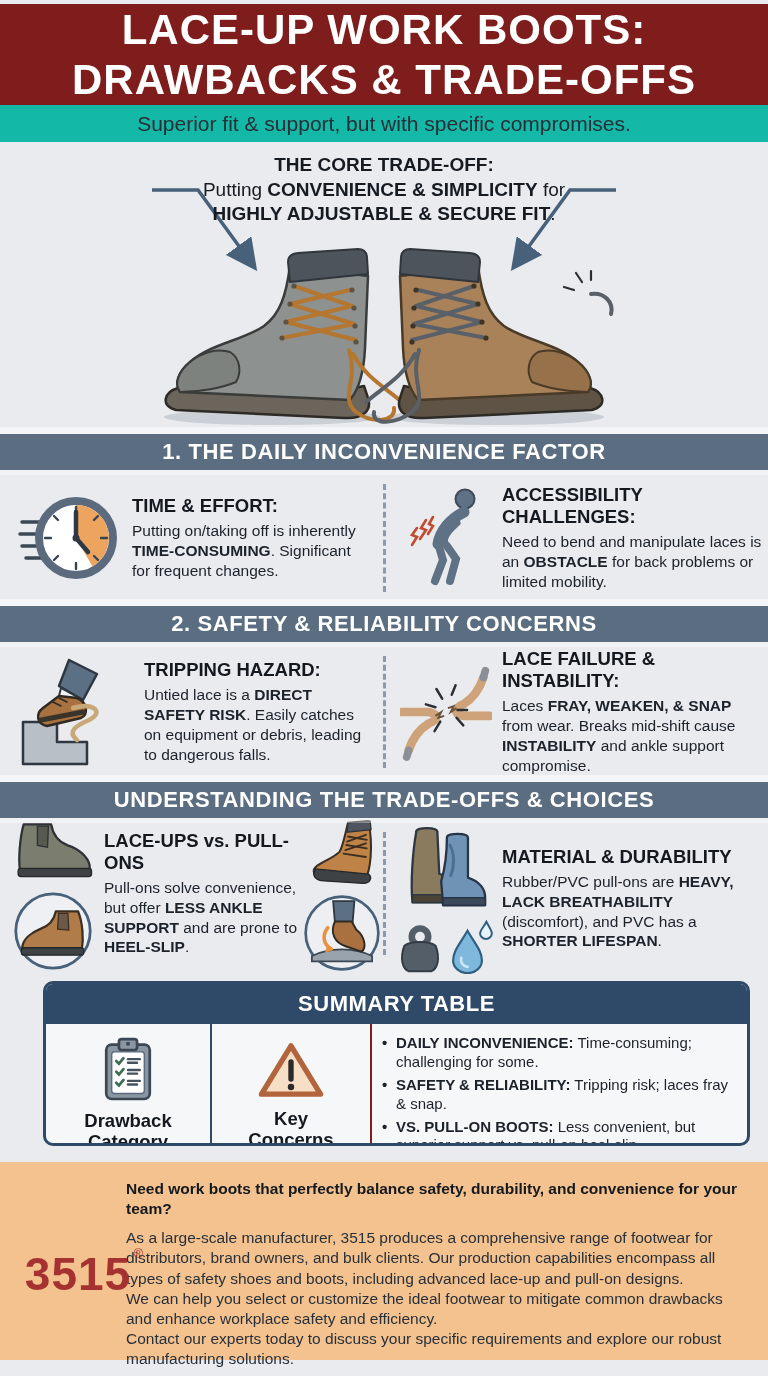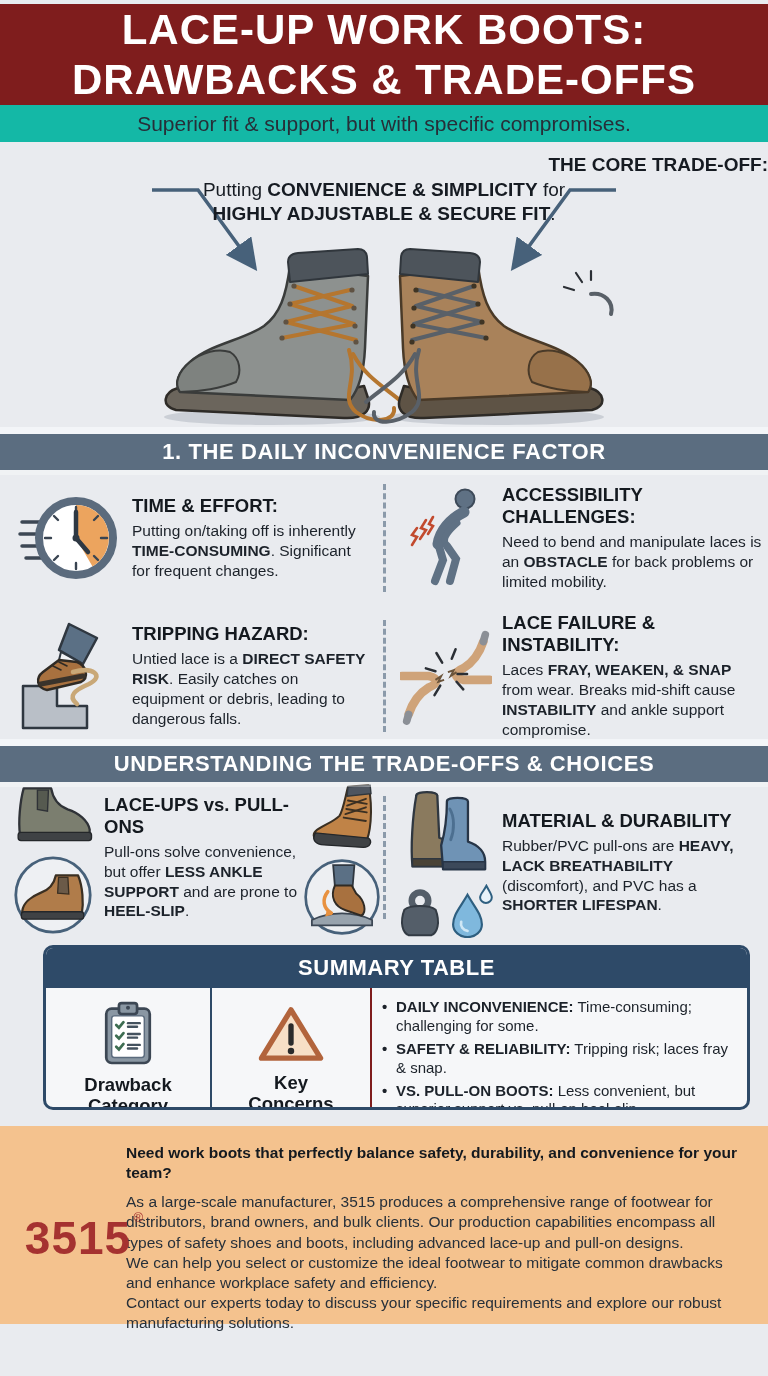--- a/index.html
+++ b/index.html
@@ -18,21 +18,21 @@
     color:#ffffff; font-weight:700; font-size:42px; line-height:1.17;
     letter-spacing:1px; text-align:center; white-space:nowrap;
   }
   .subtitle-band{
     height:37px; background:#14b8a6; display:flex; align-items:center; justify-content:center;
     font-size:21px; color:#272e38;
   }
   
   .core{ height:292px; position:relative; }
   .core-text{ padding-top:11px; text-align:center; font-size:19px; line-height:1.3; color:#161b22; position:relative; z-index:2;}
-  .core-heading{ font-weight:700;text-align:right; }
+  .core-heading{ font-weight:700; }
   .b{ font-weight:700; }
   .core-arrows{ position:absolute; inset:0; z-index:1; }
   .boots-wrap{ position:absolute; left:50%; transform:translateX(-50%); top:88px; }
   
   .bar{
     height:36px; background:#5b6d80; color:#fff; font-weight:700; font-size:22px;
     display:flex; align-items:center; justify-content:center; letter-spacing:.6px;
     box-shadow:0 -7px 0 #f3f5f8, 0 5px 0 rgba(255,255,255,.35);
     position:relative; z-index:1;
   }
@@ -223,22 +223,23 @@
           </g>
         </svg>
       </div>
       <div class="card-text" style="padding-left:10px;">
         <div class="card-heading">ACCESSIBILITY CHALLENGES:</div>
         <div class="card-body"><span>Need to bend and manipulate laces is an </span><span class="b">OBSTACLE</span><span> for back problems or limited mobility.</span></div>
       </div>
     </div>
   </div>
 
+  <div class="bar">2. SAFETY &amp; RELIABILITY CONCERNS</div>
   <div class="row row-2">
-    <div class="half" style="padding:0 14px 0 14px;">
+    <div class="half" style="padding:0 14px 0 14px;gap:12px;">
       <div class="card-icon" style="width:110px;">
         <svg width="104" height="112" viewBox="0 0 104 112">
           <path d="M6,108 V66 H40 V86 H70 V108 Z" fill="#b9bfc7" stroke="#2f3740" stroke-width="2.5" stroke-linejoin="round"></path>
           <path d="M52,4 L80,18 L66,44 L42,30 Z" fill="#5b7085" stroke="#2f3740" stroke-width="2.5" stroke-linejoin="round"></path>
           <path d="M44,32 L62,42 L56,48 L42,40 Z" fill="#f2f3f5" stroke="#2f3740" stroke-width="2"></path>
           <path d="M26,52 C18,58 20,68 30,70 L64,62 C72,58 70,46 60,42 L42,40 Z" fill="#a8713f" stroke="#2f2a24" stroke-width="2.5" stroke-linejoin="round"></path>
           <path d="M24,64 L66,56" stroke="#3a332b" stroke-width="5" stroke-linecap="round"></path>
           <path d="M56,52 C76,46 88,56 72,64 C58,70 50,76 60,84" fill="none" stroke="#c9a877" stroke-width="4.5" stroke-linecap="round"></path>
           <g stroke="#2f2a24" stroke-width="1.6" stroke-linecap="round">
             <path d="M36,46 L44,50"></path>

